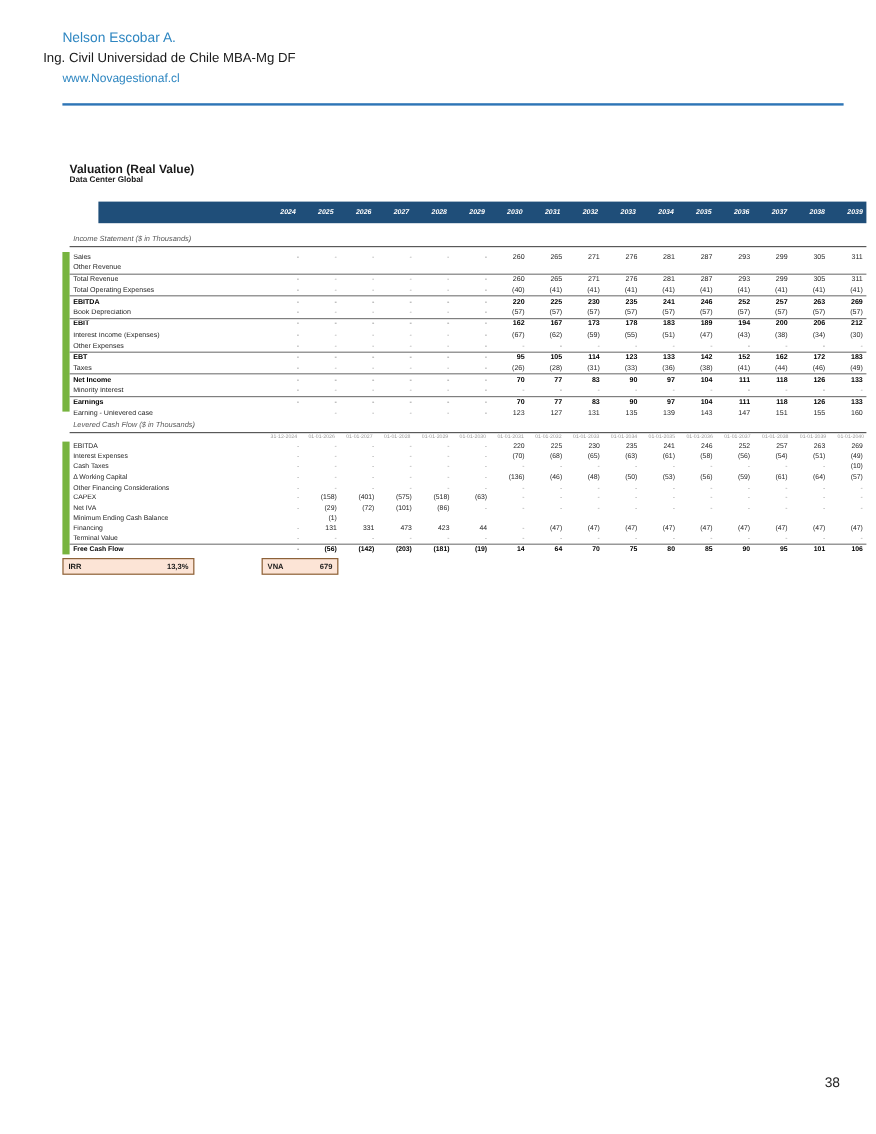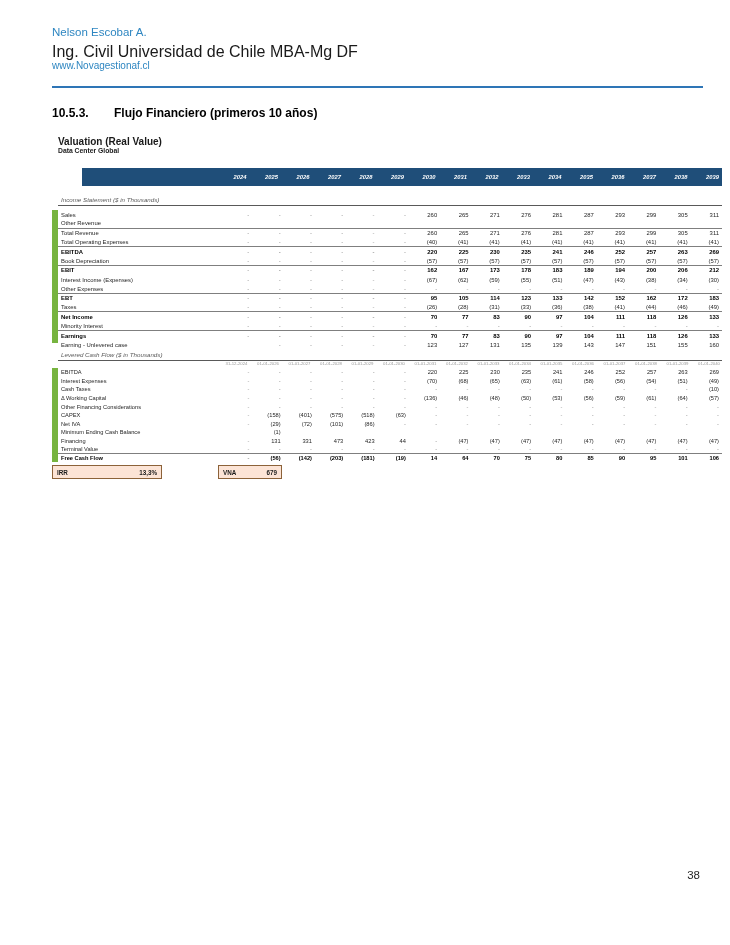--- a/index.html
+++ b/index.html
@@ -1,21 +1,21 @@
 <!DOCTYPE html>
 <html><head>
 <meta charset="utf-8">
 <style>
   html,body{margin:0;padding:0;background:#ffffff;}
   .page{position:relative;width:730px;height:945px;background:#fff;overflow:hidden;
         font-family:"Liberation Sans",sans-serif;color:#1a1a1a;margin-left:12px;}
 
   
   .author{position:absolute;left:40px;top:26px;font-size:11.5px;color:#2e86c1;}
-  .credentials{position:absolute;left:40px;top:43px;font-size:16px;color:#1a1a1a;}
+  .credentials{position:absolute;left:24px;top:43px;font-size:11px;color:#1a1a1a;}
   .website{position:absolute;left:40px;top:60px;font-size:10px;color:#2e86c1;cursor:pointer;}
   .header-rule{position:absolute;left:40px;top:86px;width:651px;height:2px;background:#2e75b6;}
 
   .section-heading{position:absolute;left:40px;top:106px;font-size:12px;font-weight:bold;color:#000;}
   .section-heading .num{display:inline-block;width:62px;}
 
   
   .sheet-title{position:absolute;left:46px;top:136px;font-size:10px;font-weight:bold;color:#1a1a1a;}
   .sheet-subtitle{position:absolute;left:46px;top:147px;font-size:6.8px;font-weight:bold;color:#1a1a1a;}
 
@@ -49,35 +49,32 @@
   .green-bar{position:absolute;left:40px;width:6px;background:#77b43f;}
   .green-bar.gb1{top:210px;height:133px;}
   .green-bar.gb2{top:368px;height:94px;}
 
   .metric-box{position:absolute;top:465px;height:14px;background:#fce4d6;border:1px solid #8c6239;
               display:flex;justify-content:space-between;align-items:center;padding:0 4px;
               font-size:6.3px;font-weight:bold;color:#1a1a1a;box-sizing:border-box;}
   .metric-box.irr{left:40px;width:110px;}
   .metric-box.vna{left:206px;width:64px;}
 
-  .page-number{position:absolute;right:42px;top:869px;font-size:11.5px;color:#262626;}
+  .page-number{position:absolute;right:42px;top:897px;font-size:11.5px;color:#262626;}
 </style>
 </head>
 <body>
 
 <div class="page">
 
   <div class="author">Nelson Escobar A.</div>
   <div class="credentials">Ing. Civil Universidad de Chile MBA-Mg DF</div>
   <div class="website">www.Novagestionaf.cl</div>
   <div class="header-rule"></div>
 
-  <div class="section-heading">
-    <span class="num">10.5.3.</span><span>Flujo Financiero (primeros 10 años)</span>
-  </div>
 
   <div class="sheet-title">Valuation (Real Value)</div>
   <div class="sheet-subtitle">Data Center Global</div>
 
   <div class="year-bar" id="year-bar">
       <div class="spacer"></div>
       <div class="cell">2024</div>
       <div class="cell">2025</div>
       <div class="cell">2026</div>
       <div class="cell">2027</div>

